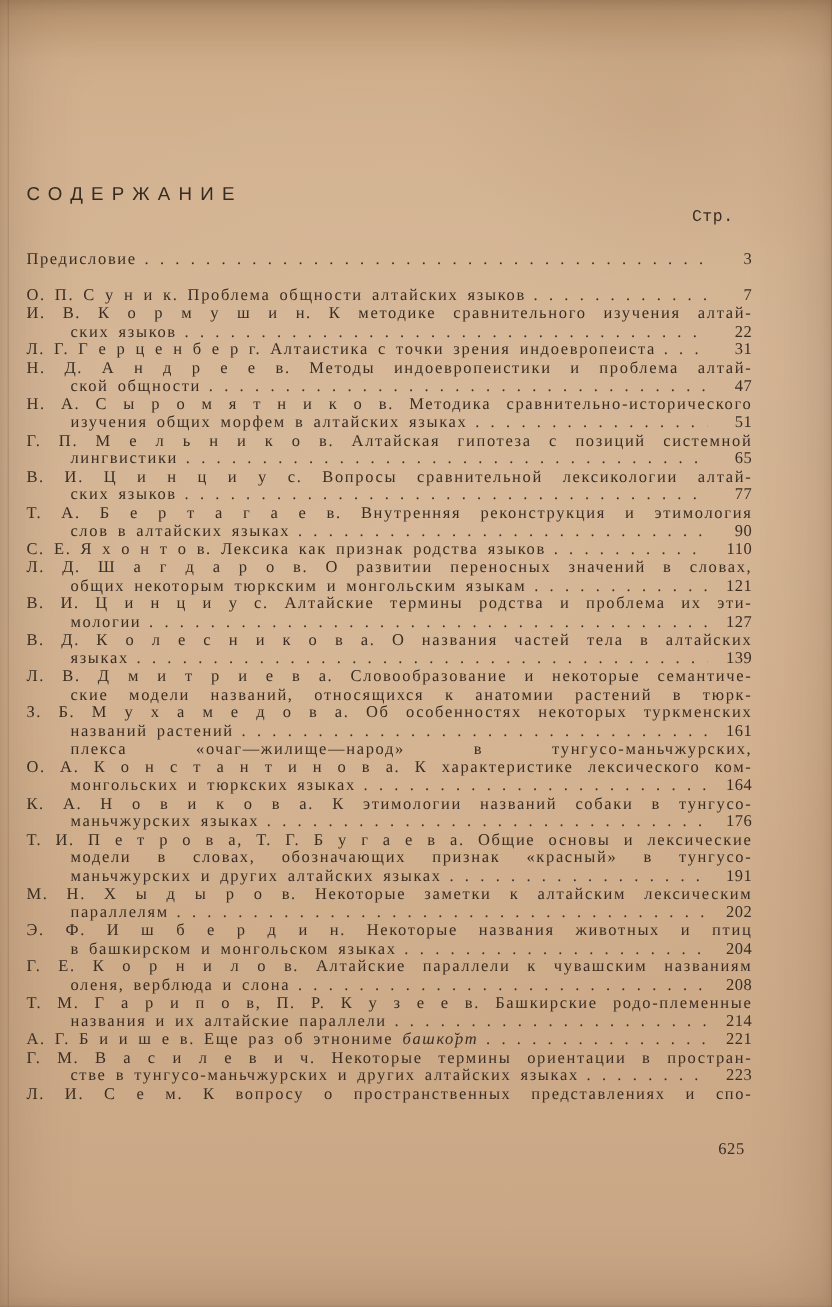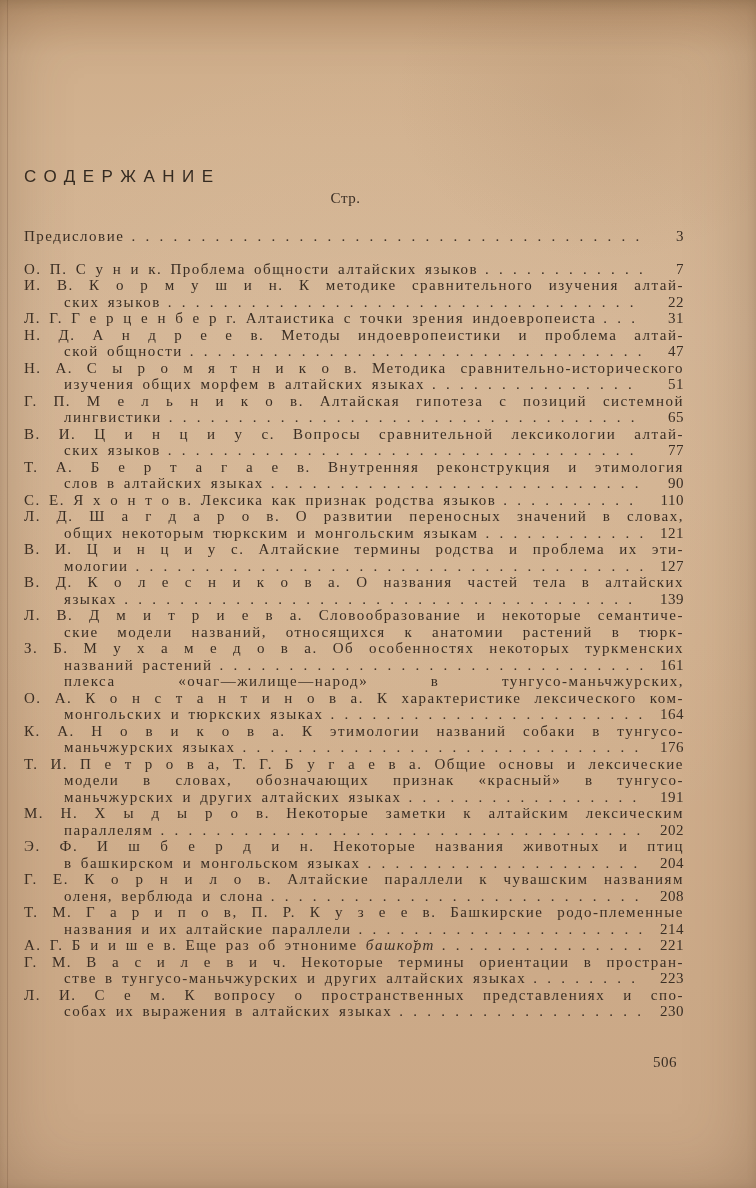--- a/index.html
+++ b/index.html
@@ -21,21 +21,21 @@
   }
   .page::before{
     content:"";position:absolute;left:7px;top:0;bottom:0;width:1px;
     background:rgba(100,70,45,0.22);pointer-events:none;
   }
   .title{
     margin:0;font-family:"Liberation Sans","DejaVu Sans",sans-serif;
     font-size:17px;line-height:18px;font-weight:400;letter-spacing:7.5px;
     color:#352b21;
   }
-  .str{margin-top:4px;line-height:16px;font-size:15px;text-align:center;padding-right:17px;letter-spacing:0.5px;}
+  .str{margin-top:4px;line-height:16px;font-size:15px;text-align:right;padding-right:17px;letter-spacing:0.5px;font-family:Liberation Mono, monospace;}
   .toc{margin-top:22px;font-size:15px;line-height:16.5px;letter-spacing:1.5px;word-spacing:3px;}
   .entry:first-child{margin-bottom:16px;}
   .line.fill{text-align:justify;text-align-last:justify;}
   .line.cont{padding-left:40px;}
   .line.last{display:flex;align-items:flex-start;}
   .line.last .txt{flex:0 0 auto;}
   .it{font-style:italic;}
   .leader{
     flex:1 1 auto;min-width:0;overflow:hidden;white-space:nowrap;
     margin-left:7px;margin-right:11px;letter-spacing:0;word-spacing:6.5px;
@@ -231,21 +231,16 @@
       <div class="entry">
         <div class="line fill"><span class="txt"><span>Г. М. В а с и л е в и ч. Некоторые термины ориентации в простран-</span></span></div>
         <div class="line cont last">
           <span class="txt"><span>стве в тунгусо-маньчжурских и других алтайских языках</span></span>
           <span class="leader"></span>
           <span class="pnum">223</span>
         </div>
       </div>
       <div class="entry">
         <div class="line fill"><span class="txt"><span>Л. И. С е м. К вопросу о пространственных представлениях и спо-</span></span></div>
-        <div class="line cont last">
-          <span class="txt"><span>собах их выражения в алтайских языках</span></span>
-          <span class="leader"></span>
-          <span class="pnum">230</span>
-        </div>
       </div>
     </div>
-  <div class="folio">506</div>
+  <div class="folio">625</div>
 </div>
 
 </body></html>

